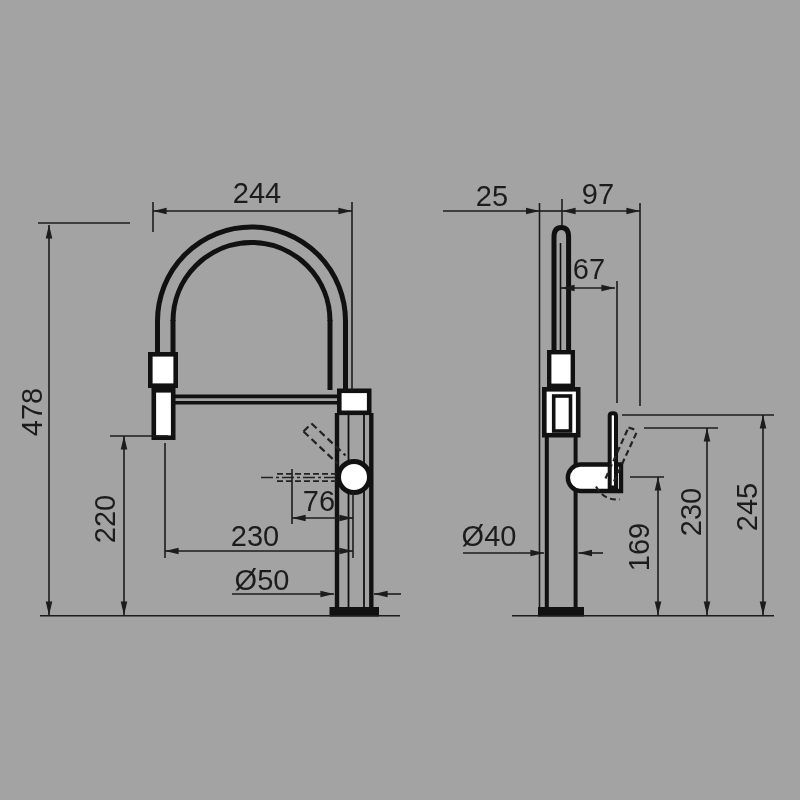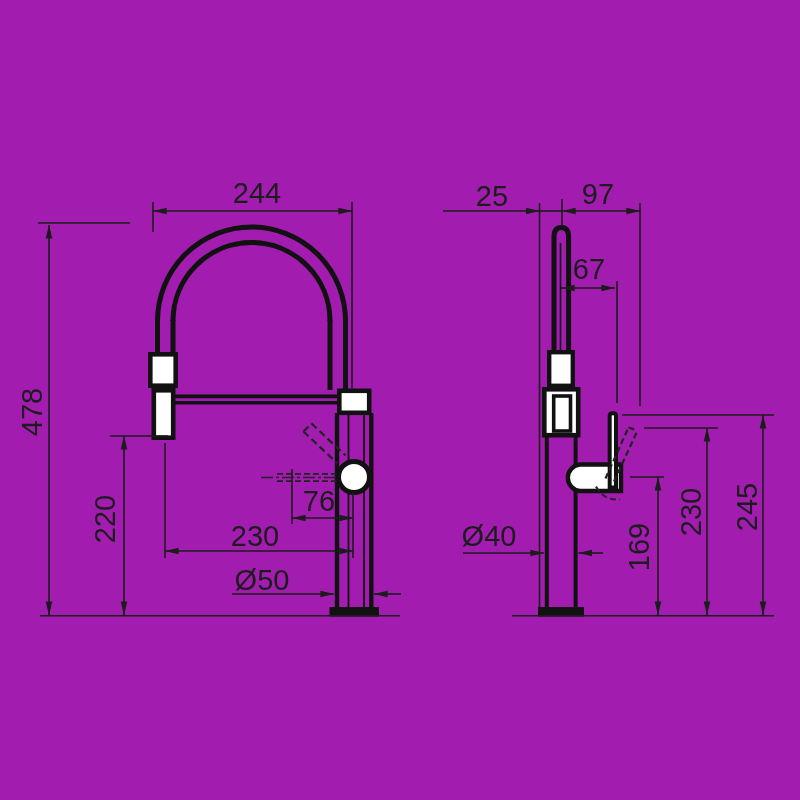--- a/index.html
+++ b/index.html
@@ -1,16 +1,16 @@
 <!DOCTYPE html>
 <html><head>
 <meta charset="utf-8">
 <style>
   html,body{margin:0;padding:0;background:#ffffff;}
-  .stage{position:relative;width:800px;height:800px;background:#a21caf;overflow:hidden;}
+  .stage{position:relative;width:800px;height:800px;background:#a3a3a3;overflow:hidden;}
   svg{display:block;}
   .geo{stroke:#111111;fill:none;stroke-linecap:butt;}
   .geo-fill{stroke:#111111;fill:#ffffff;}
   .solid{fill:#111111;stroke:none;}
   .dim{stroke:#1c1c1c;stroke-width:1.6;fill:none;}
   .thin{stroke:#1c1c1c;stroke-width:1.6;fill:none;}
   .phantom{stroke:#222222;fill:none;}
   text{font-family:"Liberation Sans","DejaVu Sans",sans-serif;font-size:29px;fill:#1c1c1c;}
   .mid{text-anchor:middle;}
 </style>

